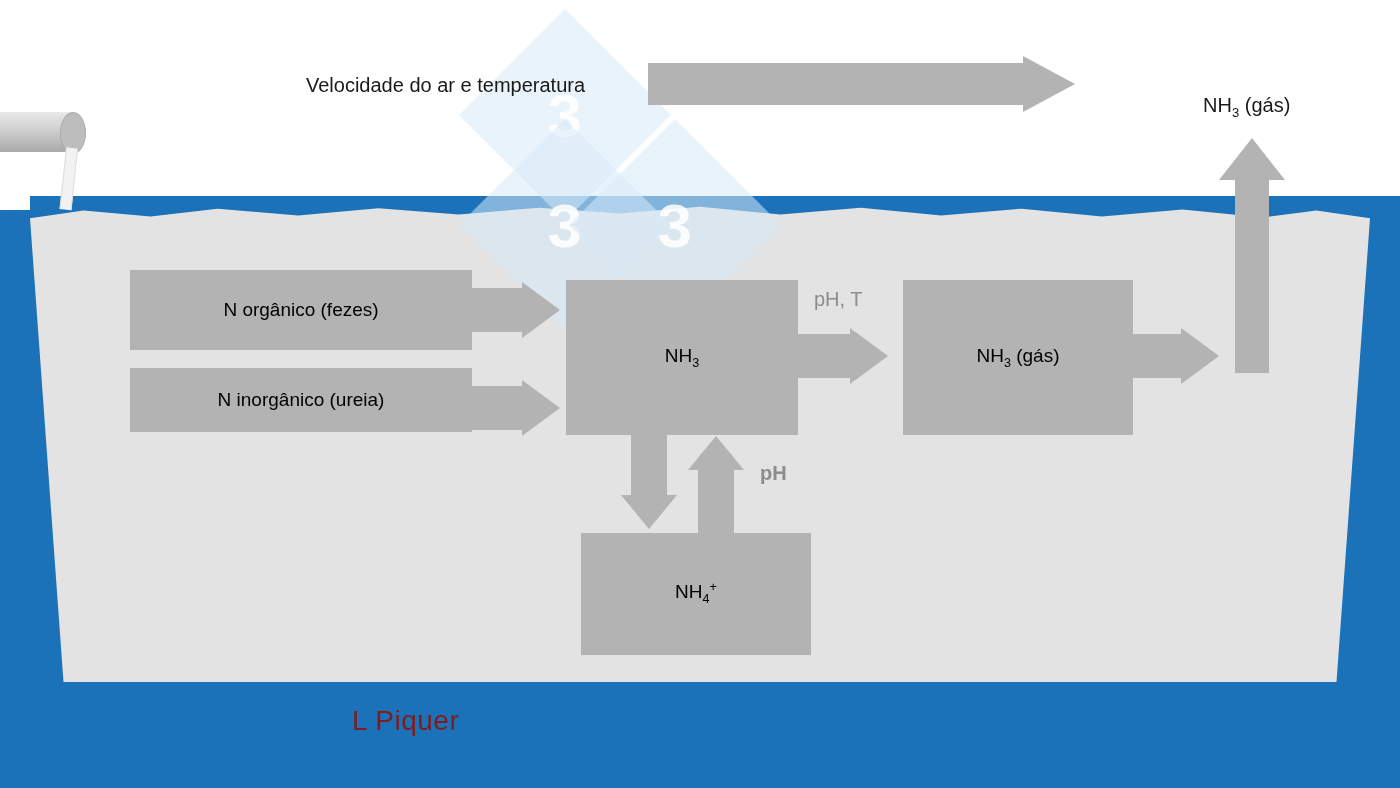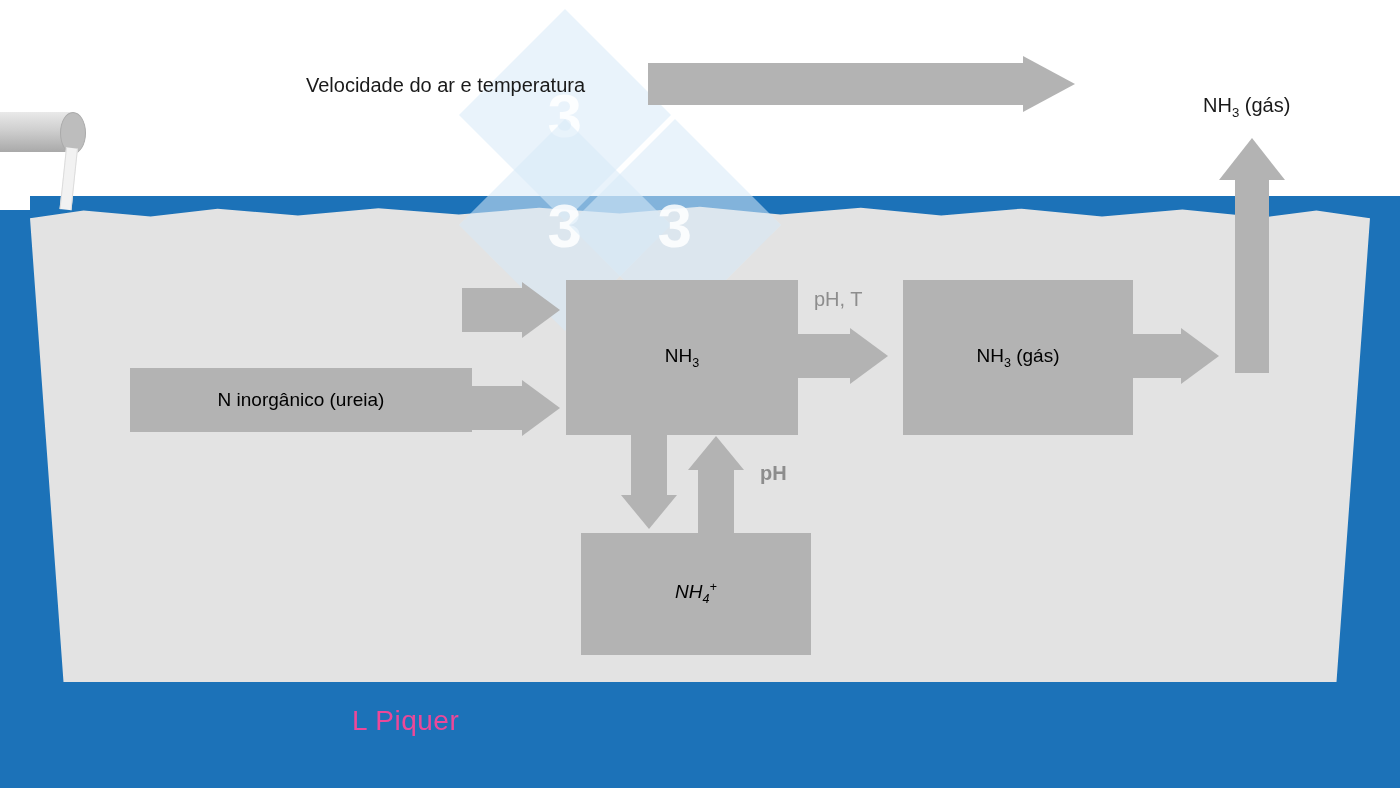--- a/index.html
+++ b/index.html
@@ -184,21 +184,21 @@
     position: absolute;
     font-size: 20px;
     color: #8d8d8d;
     white-space: nowrap;
   }
   .credit {
     position: absolute;
     left: 352px;
     top: 705px;
     font-size: 28px;
-    color: #ec4899;
+    color: #7f1d1d;
     letter-spacing: 0.5px;
   }
 </style>
 </head>
 <body>
 
 <div id="stage">
 
   <div class="pit-blue"></div>
   <div class="sky"></div>
@@ -224,20 +224,23 @@
   <div class="arrow-shaft-h" style="left:648px; top:63px; width:375px; height:42px;"></div>
   <div class="arrow-head-r" style="left:1023px; top:56px; border-top-width:28px; border-bottom-width:28px; border-left-width:52px;"></div>
   <div class="plain-label" style="left:306px; top:74px;">Velocidade do ar e temperatura</div>
 
   <div class="plain-label" style="left:1203px; top:94px;">
     NH<sub>3</sub> (gás)
   </div>
   <div class="arrow-head-u" style="left:1219px; top:138px; border-left-width:33px; border-right-width:33px; border-bottom-width:42px;"></div>
   <div class="arrow-shaft-v" style="left:1235px; top:178px; width:34px; height:195px;"></div>
 
+  <div class="box" style="left:130px; top:270px; width:342px; height:80px;">
+    <span class="lbl">N orgânico (fezes)</span>
+  </div>
   <div class="box" style="left:130px; top:368px; width:342px; height:64px;">
     <span class="lbl">N inorgânico (ureia)</span>
   </div>
 
   <div class="arrow-shaft-h" style="left:462px; top:288px; width:60px; height:44px;"></div>
   <div class="arrow-head-r" style="left:522px; top:282px;"></div>
 
   <div class="arrow-shaft-h" style="left:462px; top:386px; width:60px; height:44px;"></div>
   <div class="arrow-head-r" style="left:522px; top:380px;"></div>
 
@@ -256,19 +259,19 @@
   <div class="arrow-shaft-h" style="left:1133px; top:334px; width:48px; height:44px;"></div>
   <div class="arrow-head-r" style="left:1181px; top:328px;"></div>
 
   <div class="arrow-shaft-v" style="left:631px; top:435px; width:36px; height:62px;"></div>
   <div class="arrow-head-d" style="left:621px; top:495px;"></div>
 
   <div class="arrow-head-u" style="left:688px; top:436px;"></div>
   <div class="arrow-shaft-v" style="left:698px; top:468px; width:36px; height:68px;"></div>
   <div class="grey-label" style="left:760px; top:462px;font-weight:bold;">pH</div>
 
-  <div class="box" style="left:581px; top:533px; width:230px; height:122px;font-style:italic;">
+  <div class="box" style="left:581px; top:533px; width:230px; height:122px;">
     <span class="lbl">NH<sub>4</sub><sup>+</sup></span>
   </div>
 
   <div class="credit">L Piquer</div>
 
 </div>
 
 </body></html>

